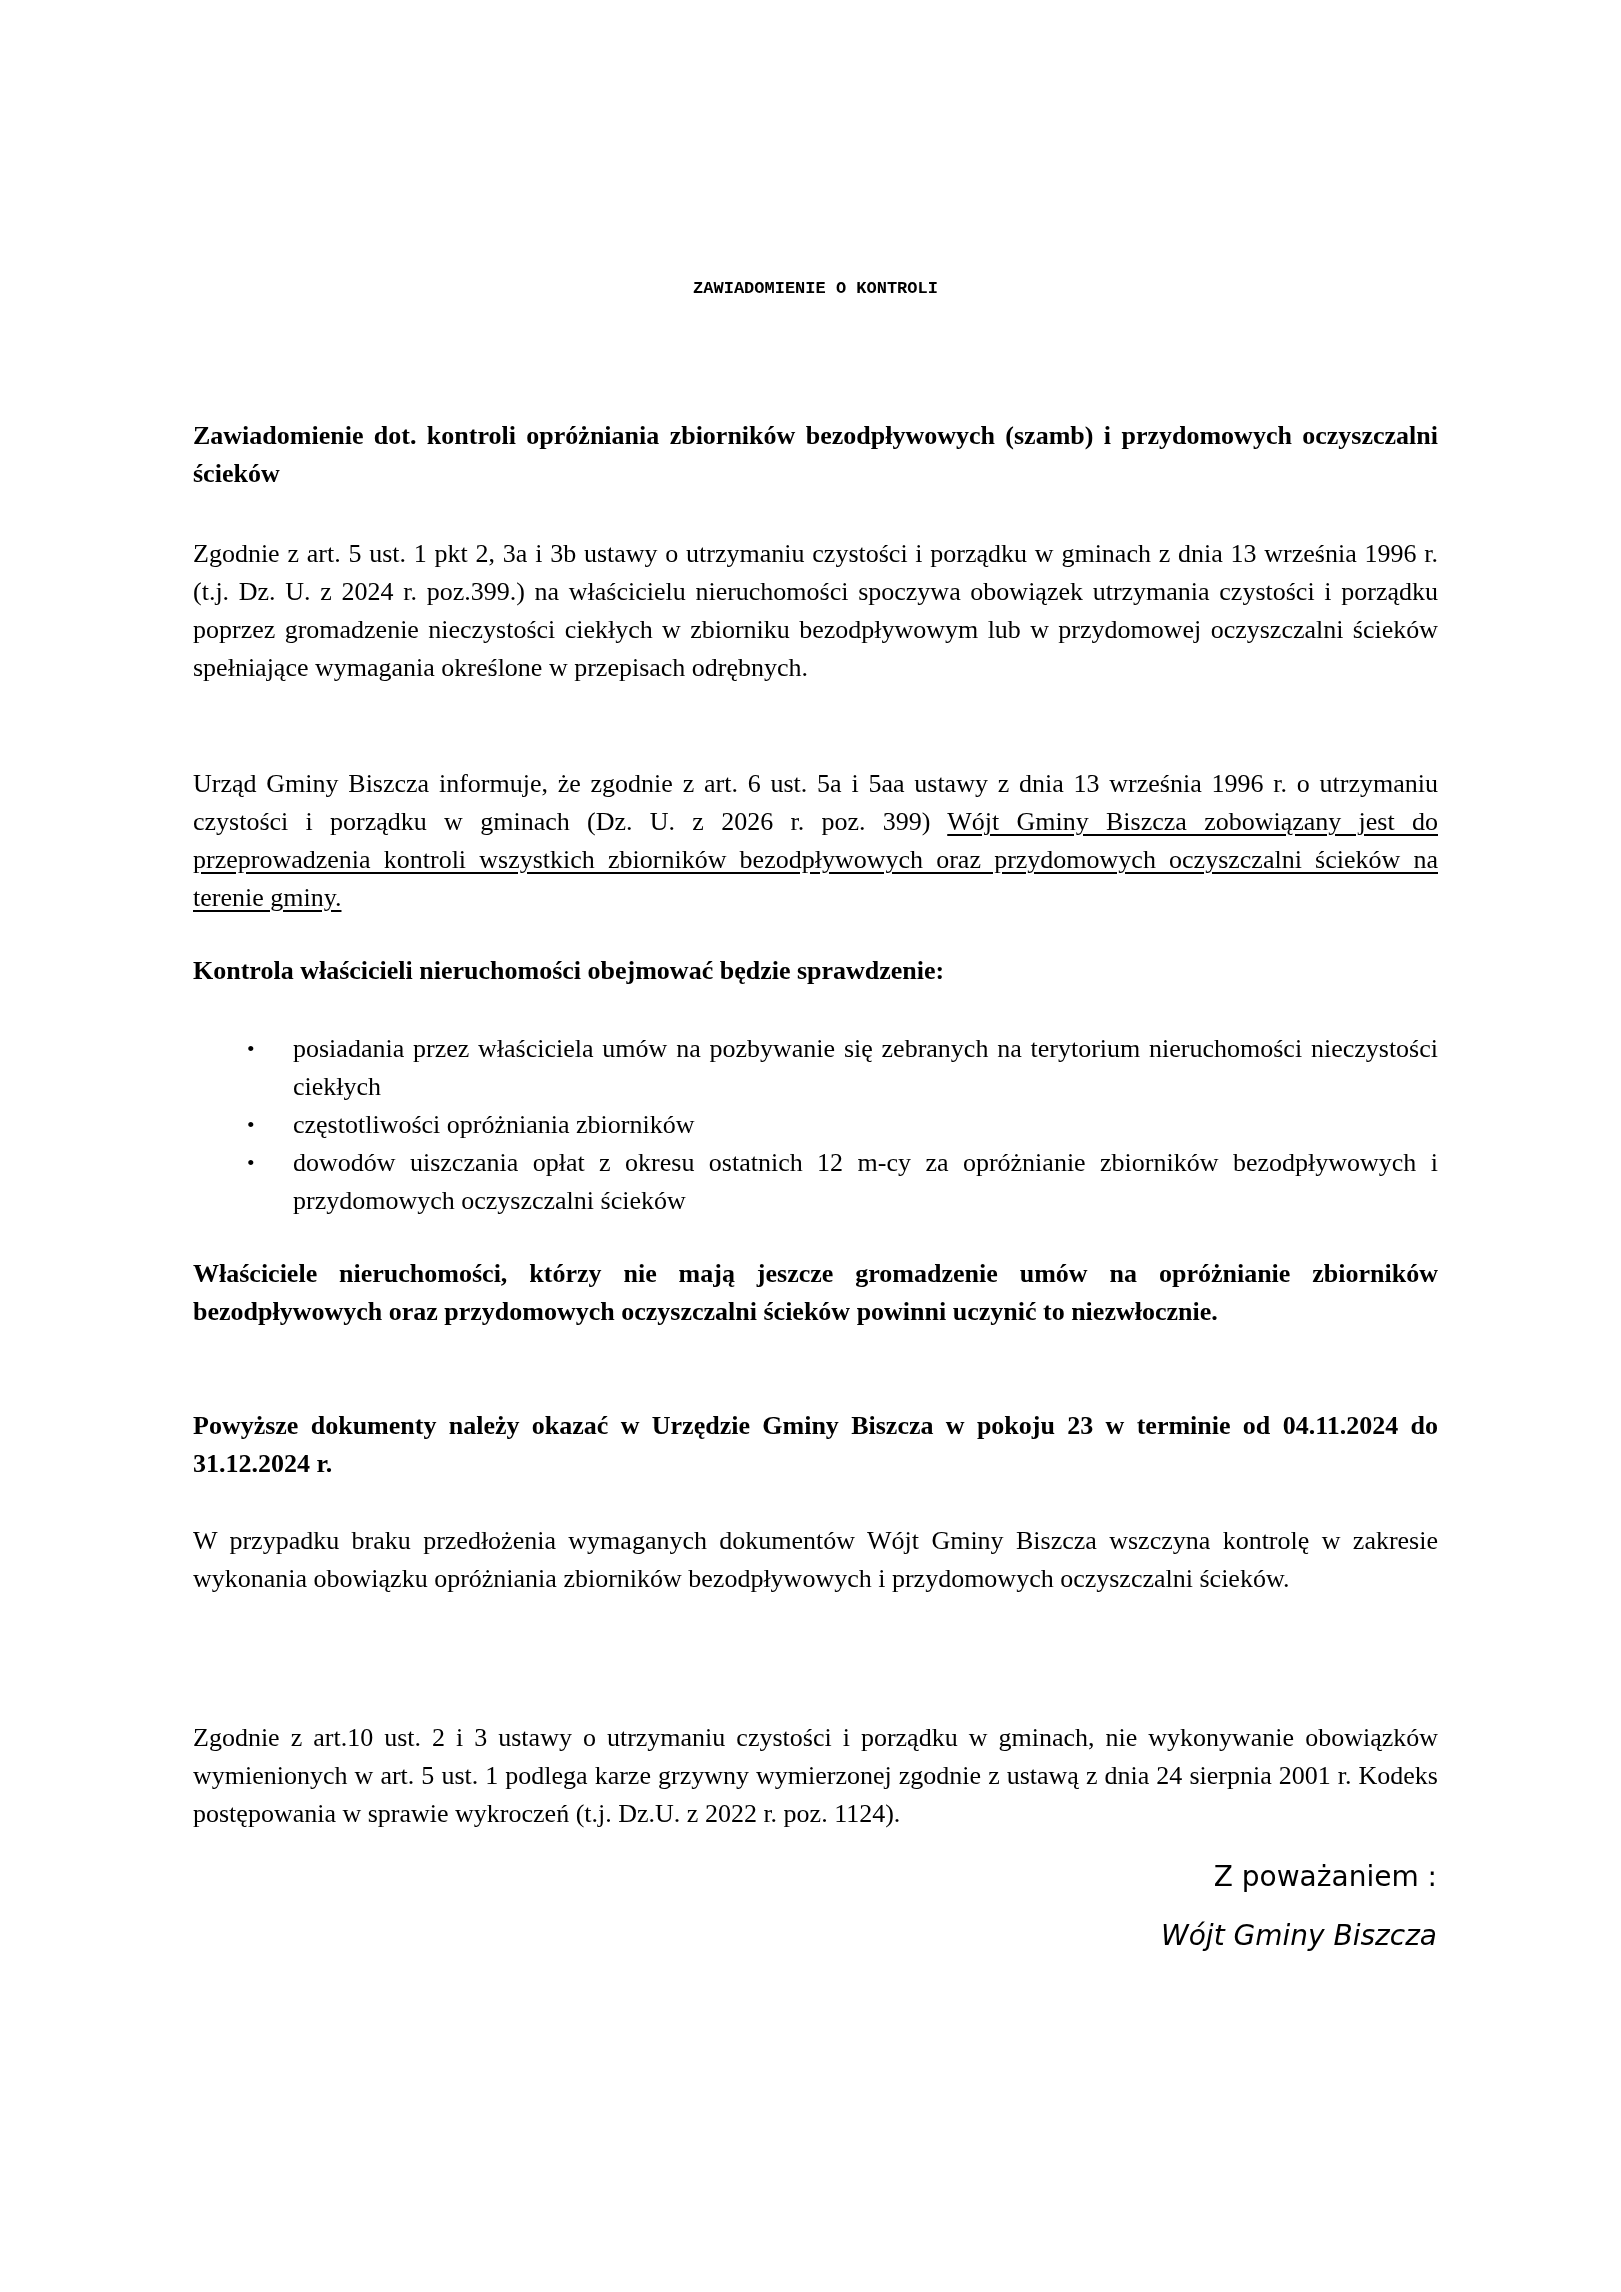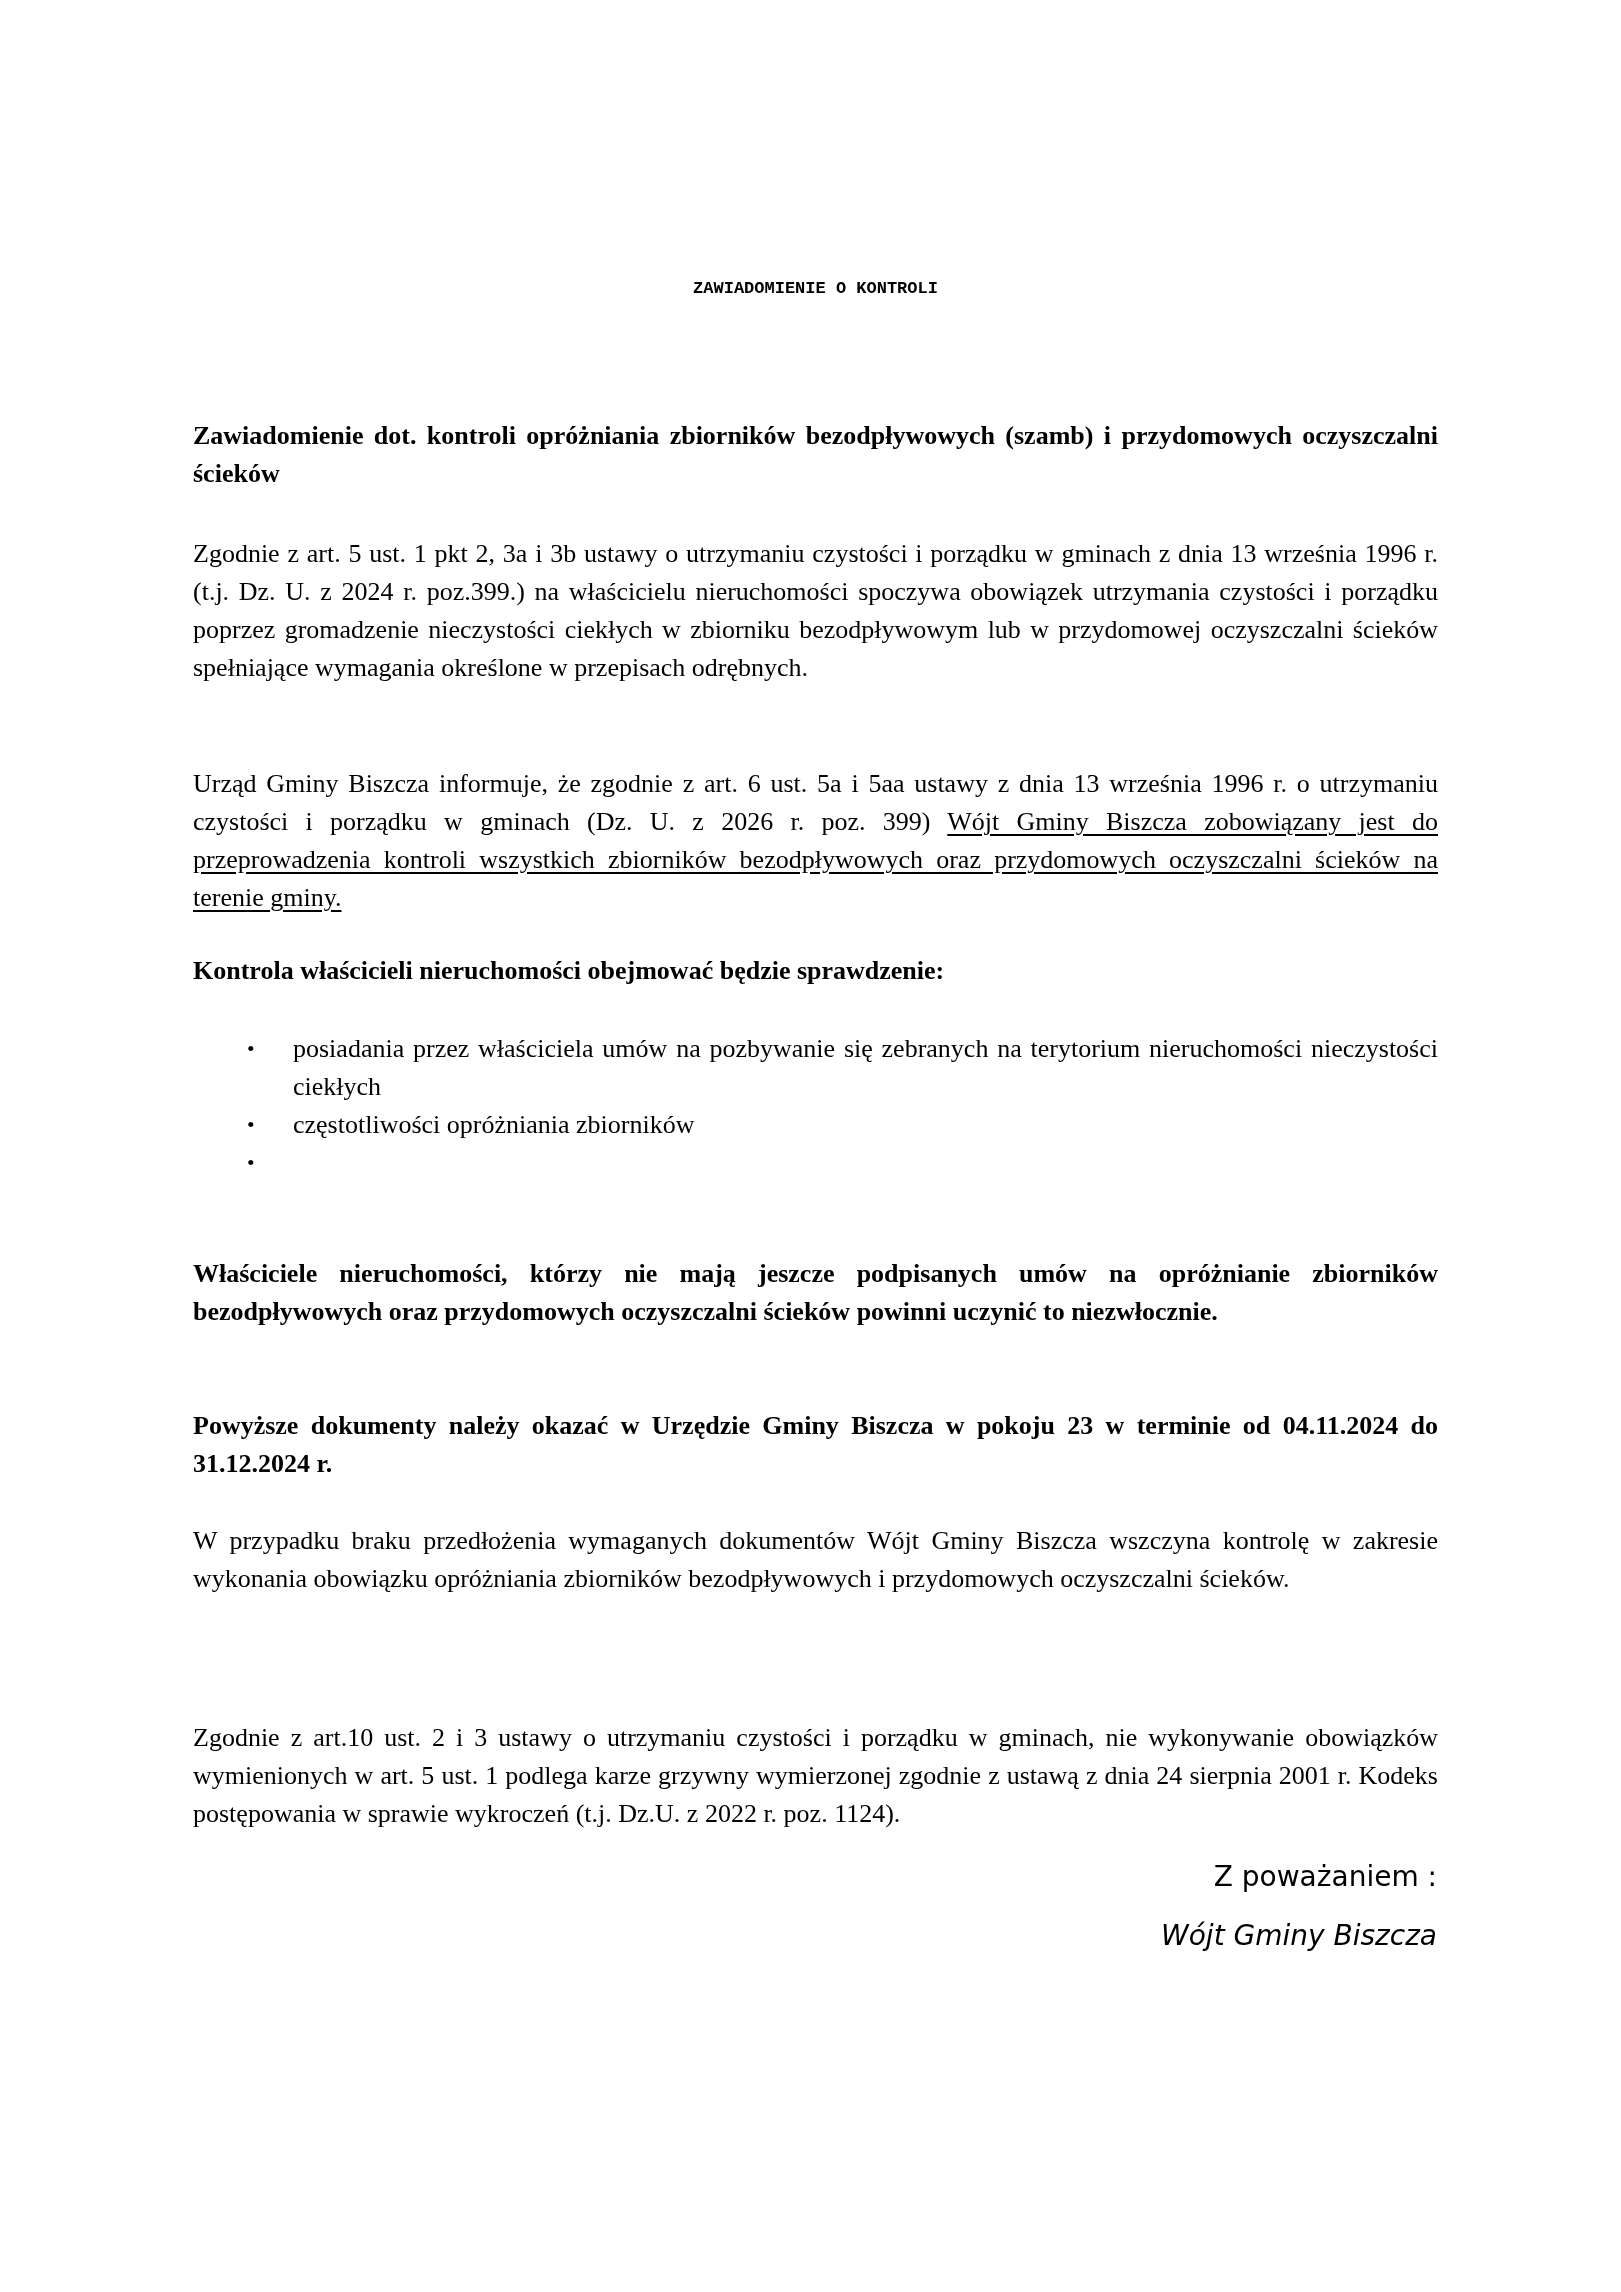--- a/index.html
+++ b/index.html
@@ -46,24 +46,25 @@
     <li>
       <span class="bullet">•</span>
       <span>posiadania przez właściciela umów na pozbywanie się zebranych na terytorium nieruchomości nieczystości ciekłych</span>
     </li>
     <li>
       <span class="bullet">•</span>
       <span>częstotliwości opróżniania zbiorników</span>
     </li>
     <li>
       <span class="bullet">•</span>
+      <span>dowodów uiszczania opłat z okresu ostatnich 12 m-cy za opróżnianie zbiorników bezodpływowych i przydomowych oczyszczalni ścieków</span>
     </li>
   </ul>
 
-  <div class="block bold last-line-left" style="top:1255px;">Właściciele nieruchomości, którzy nie mają jeszcze podpisanych umów na opróżnianie zbiorników bezodpływowych oraz przydomowych oczyszczalni ścieków powinni uczynić to niezwłocznie.</div>
+  <div class="block bold last-line-left" style="top:1255px;">Właściciele nieruchomości, którzy nie mają jeszcze gromadzenie umów na opróżnianie zbiorników bezodpływowych oraz przydomowych oczyszczalni ścieków powinni uczynić to niezwłocznie.</div>
 
   <div class="block bold last-line-left" style="top:1407px;">Powyższe dokumenty należy okazać  w Urzędzie Gminy Biszcza w pokoju 23  w terminie od 04.11.2024 do 31.12.2024 r.</div>
 
   <div class="block last-line-left" style="top:1522px;">W przypadku braku przedłożenia wymaganych dokumentów Wójt Gminy Biszcza wszczyna kontrolę w zakresie wykonania obowiązku opróżniania zbiorników bezodpływowych i przydomowych oczyszczalni ścieków.</div>
 
   <div class="block last-line-left" style="top:1675px;margin-top:44px;">Zgodnie z art.10 ust. 2 i 3 ustawy o utrzymaniu czystości i porządku w gminach, nie wykonywanie obowiązków wymienionych w art. 5 ust. 1 podlega karze grzywny wymierzonej  zgodnie z ustawą  z dnia 24 sierpnia 2001 r. Kodeks postępowania w sprawie wykroczeń (t.j. Dz.U. z 2022 r. poz. 1124).</div>
 </div>
 
 <div class="sign" style="top:1862px;">Z poważaniem :</div>
 <div class="sign" style="top:1921px;font-style:italic;">Wójt Gminy Biszcza</div>

